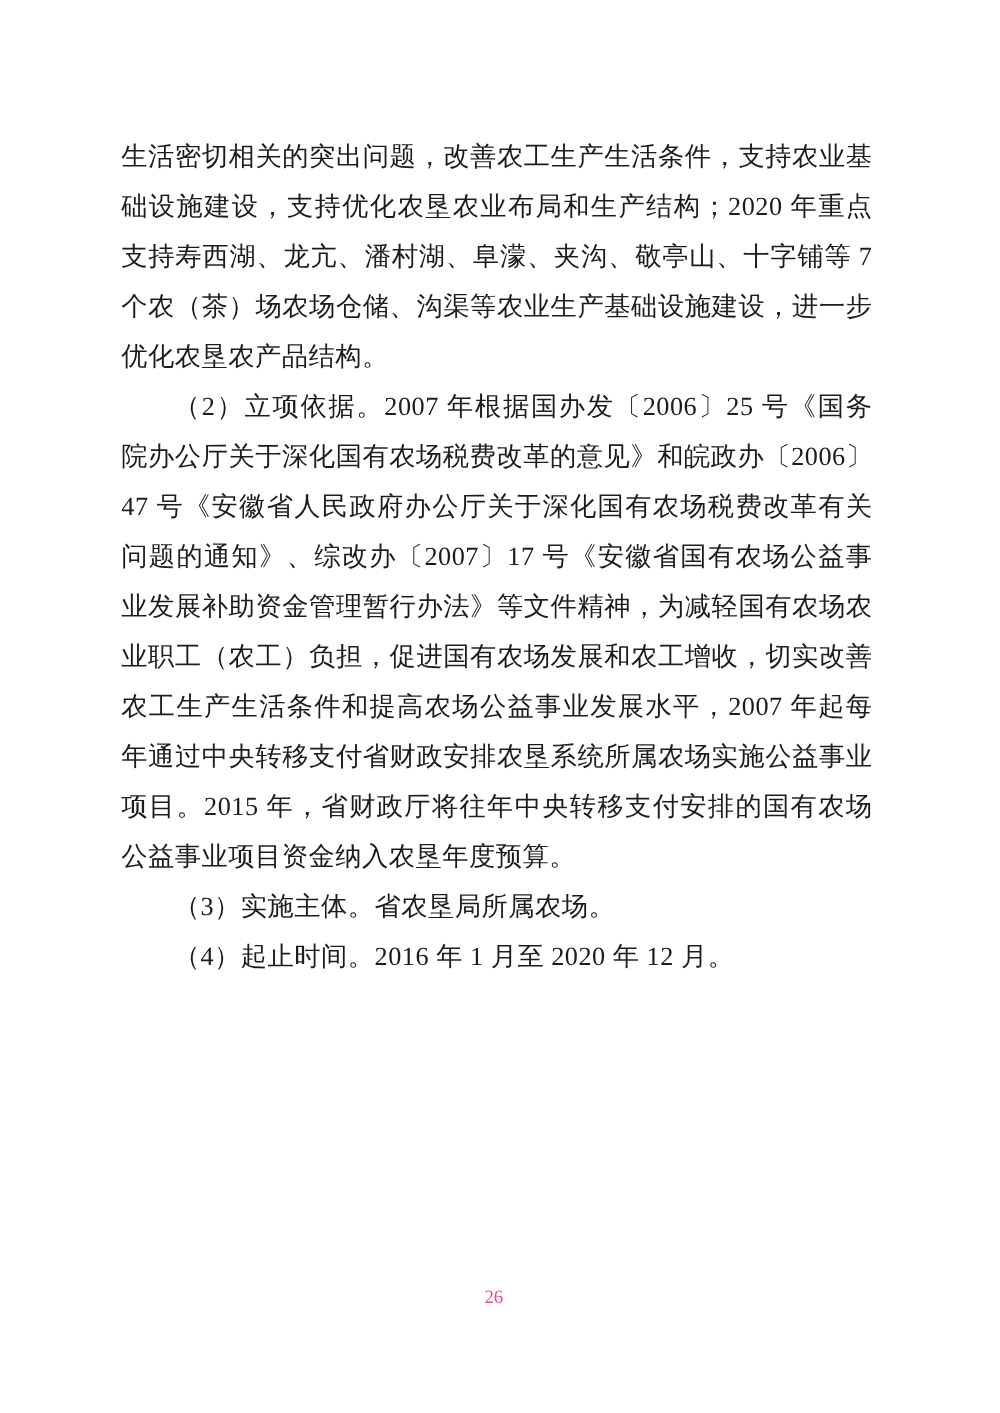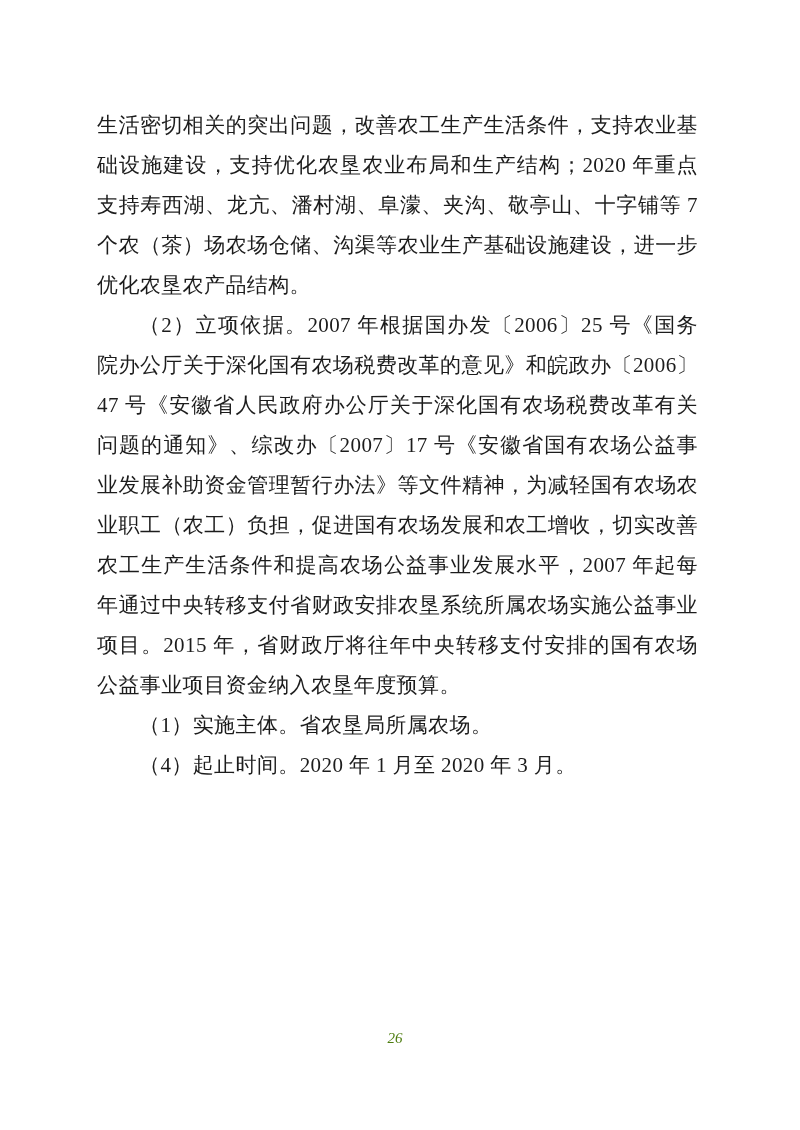--- a/index.html
+++ b/index.html
@@ -31,29 +31,28 @@
   .para.no-indent {
     text-indent: 0;
   }
   .page-number {
     position: absolute;
     left: 0;
     top: 1030px;
     width: 790px;
     text-align: center;
     font-size: 15px;
-    color: #4d7c0f;
+    color: #ec4899;
     font-family: "Liberation Serif", "DejaVu Serif", serif;
-    font-style: italic;
   }
 </style>
 </head>
 <body>
 
 <div class="page">
   <div class="body-text">
     <p class="para no-indent">生活密切相关的突出问题，改善农工生产生活条件，支持农业基础设施建设，支持优化农垦农业布局和生产结构；2020 年重点支持寿西湖、龙亢、潘村湖、阜濛、夹沟、敬亭山、十字铺等 7 个农（茶）场农场仓储、沟渠等农业生产基础设施建设，进一步优化农垦农产品结构。</p>
     <p class="para">（2）立项依据。2007 年根据国办发〔2006〕25 号《国务院办公厅关于深化国有农场税费改革的意见》和皖政办〔2006〕47 号《安徽省人民政府办公厅关于深化国有农场税费改革有关问题的通知》、综改办〔2007〕17 号《安徽省国有农场公益事业发展补助资金管理暂行办法》等文件精神，为减轻国有农场农业职工（农工）负担，促进国有农场发展和农工增收，切实改善农工生产生活条件和提高农场公益事业发展水平，2007 年起每年通过中央转移支付省财政安排农垦系统所属农场实施公益事业项目。2015 年，省财政厅将往年中央转移支付安排的国有农场公益事业项目资金纳入农垦年度预算。</p>
-    <p class="para">（1）实施主体。省农垦局所属农场。</p>
-    <p class="para">（4）起止时间。2020 年 1 月至 2020 年 3 月。</p>
+    <p class="para">（3）实施主体。省农垦局所属农场。</p>
+    <p class="para">（4）起止时间。2016 年 1 月至 2020 年 12 月。</p>
   </div>
   <div class="page-number">26</div>
 </div>
 
 </body></html>

